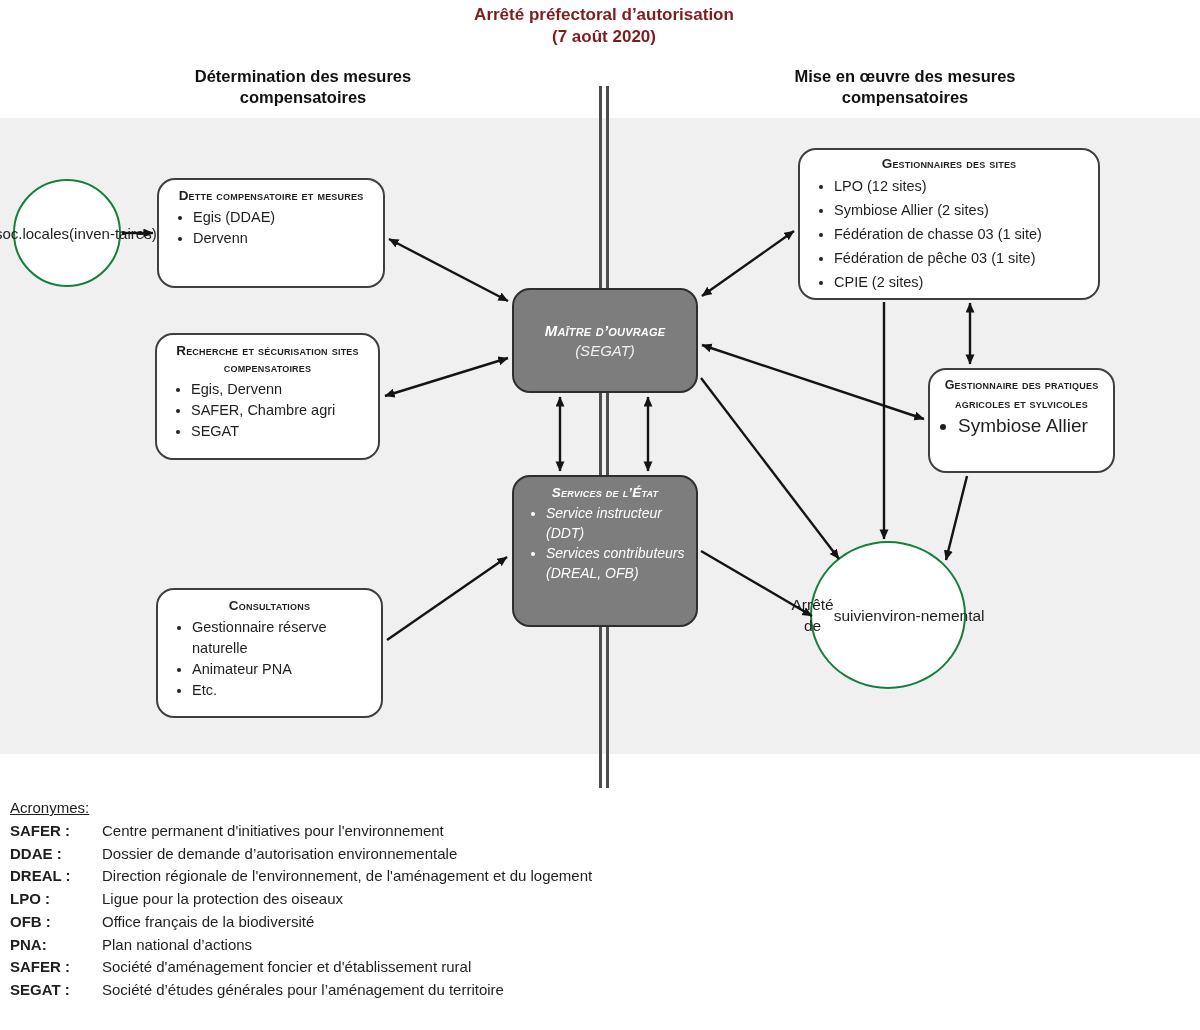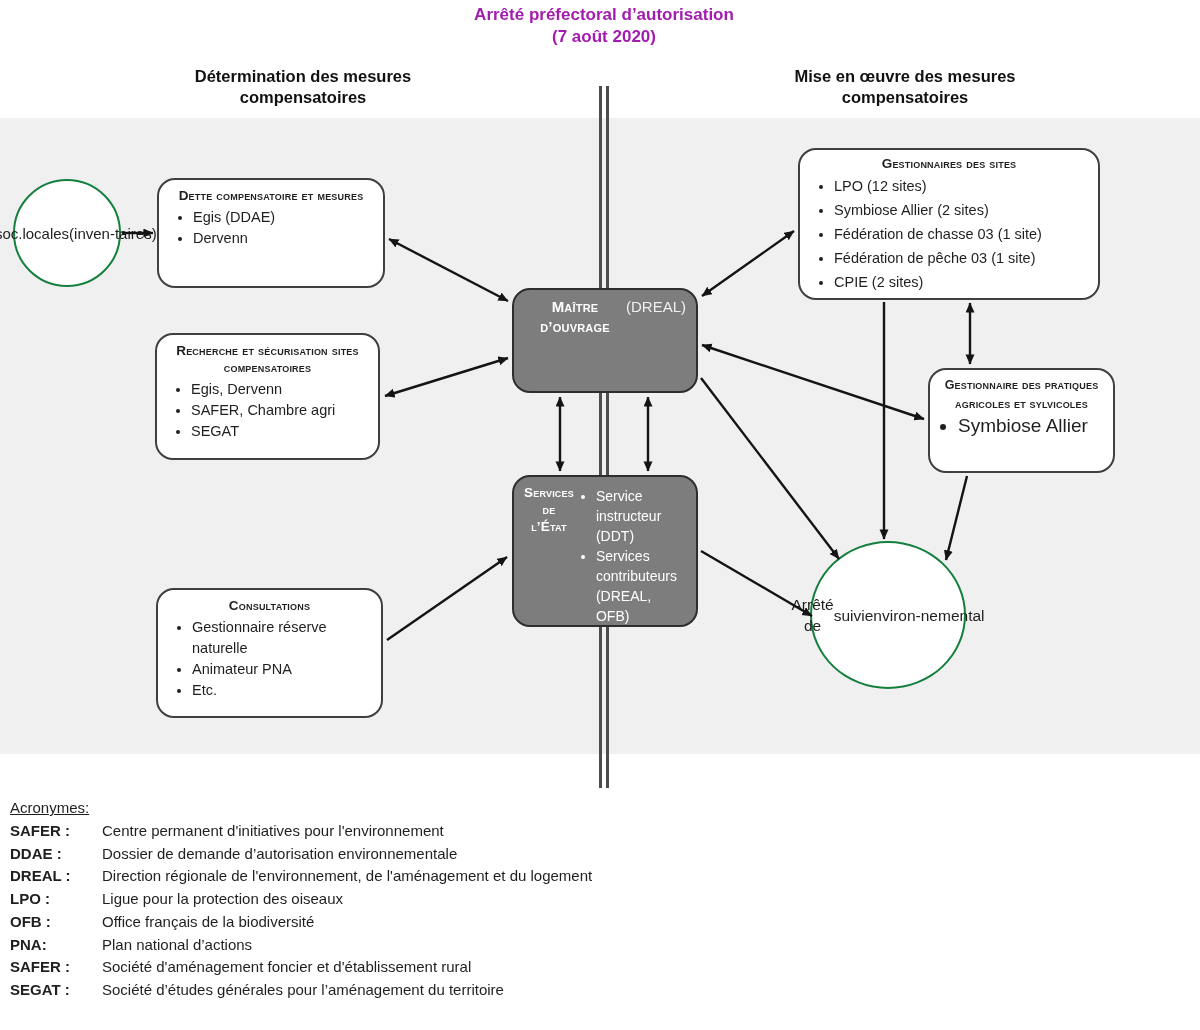--- a/index.html
+++ b/index.html
@@ -7,35 +7,35 @@
     position:relative;width:1200px;height:1030px;overflow:hidden;
     font-family:"Liberation Sans",sans-serif;color:#1f1f1f;background:#ffffff;
   }
   .panel{position:absolute;left:0;top:118px;width:1200px;height:636px;background:#f0f0f0;z-index:0;}
   .centerline{
     position:absolute;left:599px;top:86px;width:10px;height:702px;box-sizing:border-box;
     border-left:3px solid #4d4d4d;border-right:3px solid #4d4d4d;z-index:1;
   }
   .doc-title{
     position:absolute;left:404px;top:4px;width:400px;text-align:center;
-    font-size:17px;font-weight:bold;line-height:22px;color:#a21caf;z-index:2;
+    font-size:17px;font-weight:bold;line-height:22px;color:#7f1d1d;z-index:2;
   }
   .col-heading{
     position:absolute;top:66px;width:400px;text-align:center;
     font-size:16.5px;font-weight:bold;line-height:21px;color:#111;z-index:2;
   }
   .col-heading.left{left:103px;}
   .col-heading.right{left:705px;}
   .node{
     position:absolute;box-sizing:border-box;background:#ffffff;
     border:2px solid #3f3f3f;border-radius:18px;z-index:2;padding:7px 10px 6px 10px;
   }
   .node-dark{
     background:#7d7d7d;border:2.5px solid #2e2e2e;color:#ffffff;
-    display:flex;flex-direction:row;justify-content:center;
+    display:flex;flex-direction:column;justify-content:center;font-style:italic;
   }
   .sc-title{
     font-variant:small-caps;font-weight:bold;text-align:center;
     font-size:13.5px;line-height:17px;letter-spacing:.2px;
   }
   .node ul{margin:3px 0 0 0;padding:0 0 0 24px;list-style:disc;}
   .node li{font-size:14.5px;line-height:21px;}
   .node-dark .sc-title{color:#ffffff;}
   .node-dark ul{margin-top:2px;padding-left:22px;}
   .node-dark li{color:#ffffff;font-size:14px;line-height:20px;}
@@ -104,21 +104,21 @@
     <div class="sc-title">Consultations</div>
     <ul>
       <li>Gestionnaire réserve naturelle</li>
       <li>Animateur PNA</li>
       <li>Etc.</li>
     </ul>
   </div>
 
   <div class="node node-dark" style="left:512px;top:288px;width:186px;height:105px;text-align:center;">
     <div class="sc-title" style="font-size:15px;line-height:20px;">Maître d’ouvrage</div>
-    <div style="font-size:15px;line-height:20px;color:#efefef;">(DREAL)</div>
+    <div style="font-size:15px;line-height:20px;color:#efefef;">(SEGAT)</div>
   </div>
 
   <div class="node node-dark" style="left:512px;top:475px;width:186px;height:152px;justify-content:flex-start;">
     <div class="sc-title">Services de l’État</div>
     <ul>
       <li>Service instructeur (DDT)</li>
       <li>Services contributeurs (DREAL, OFB)</li>
     </ul>
   </div>
 

